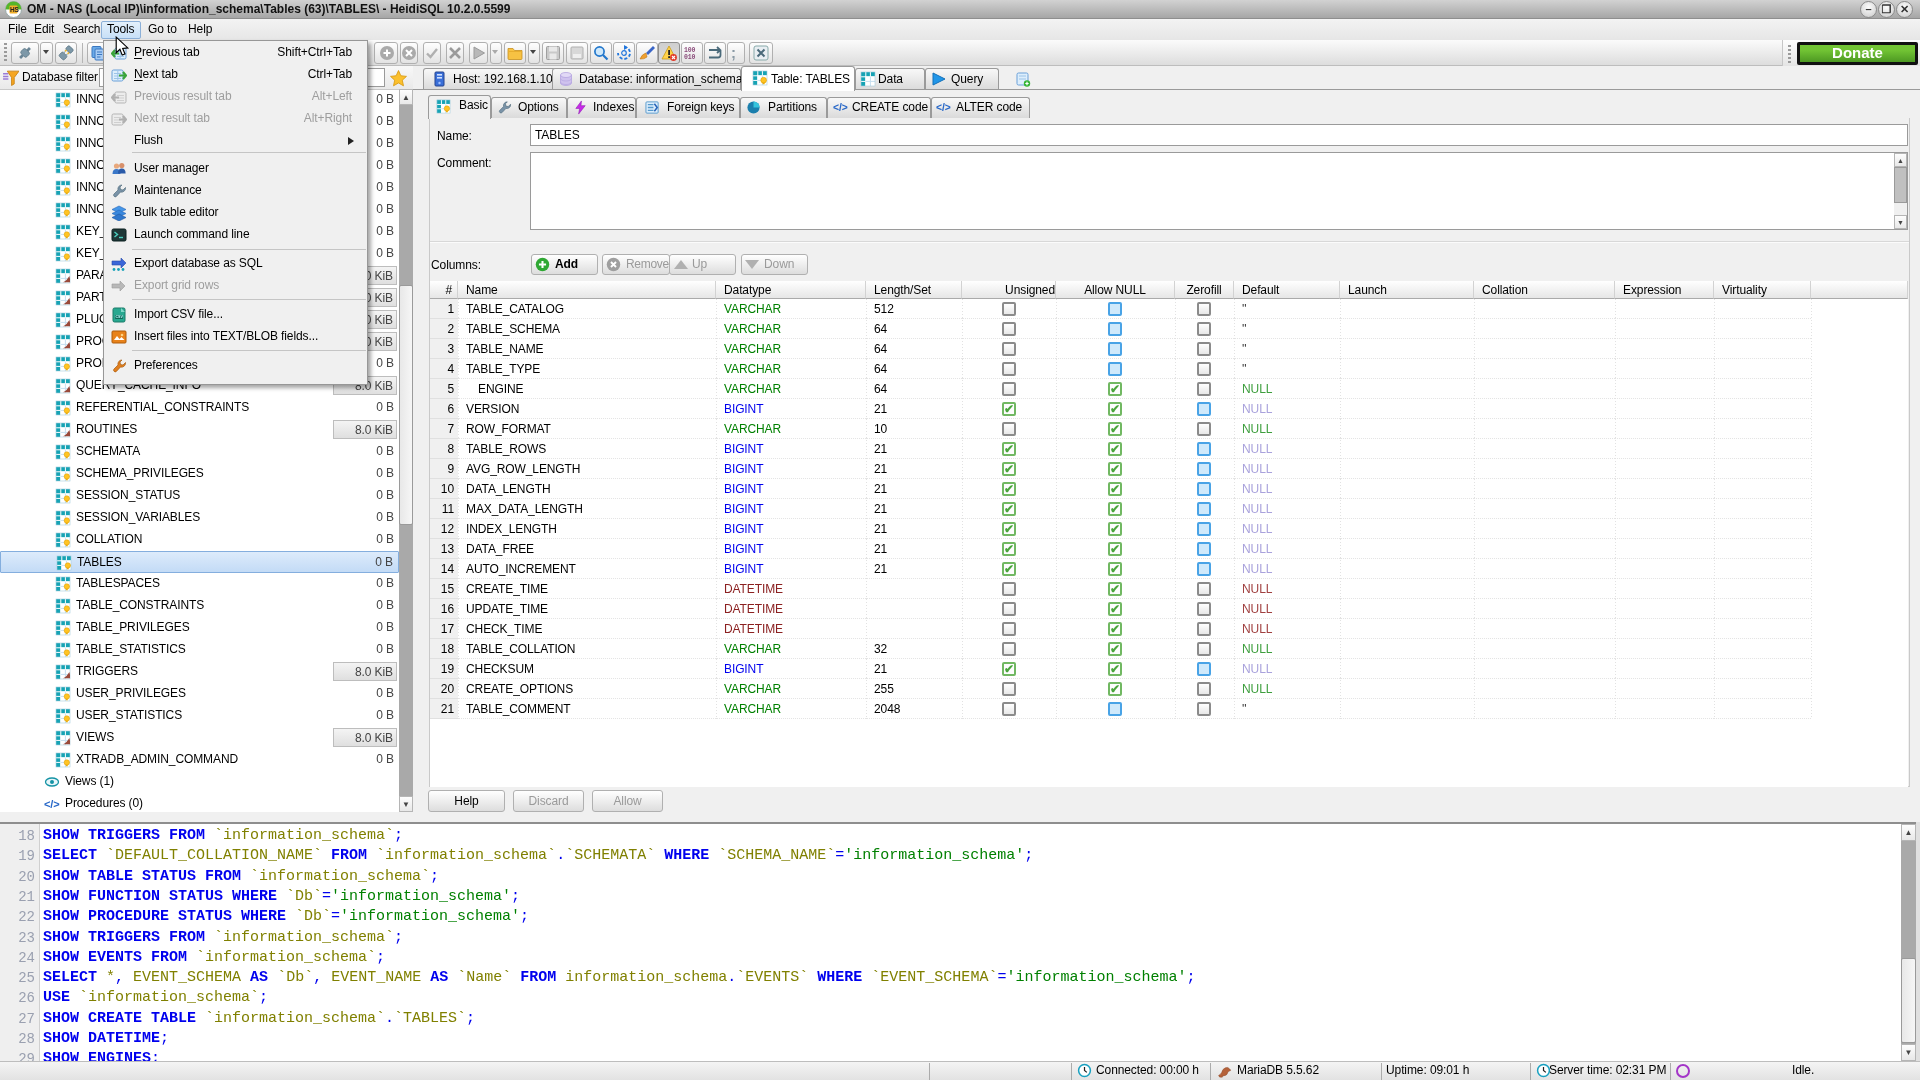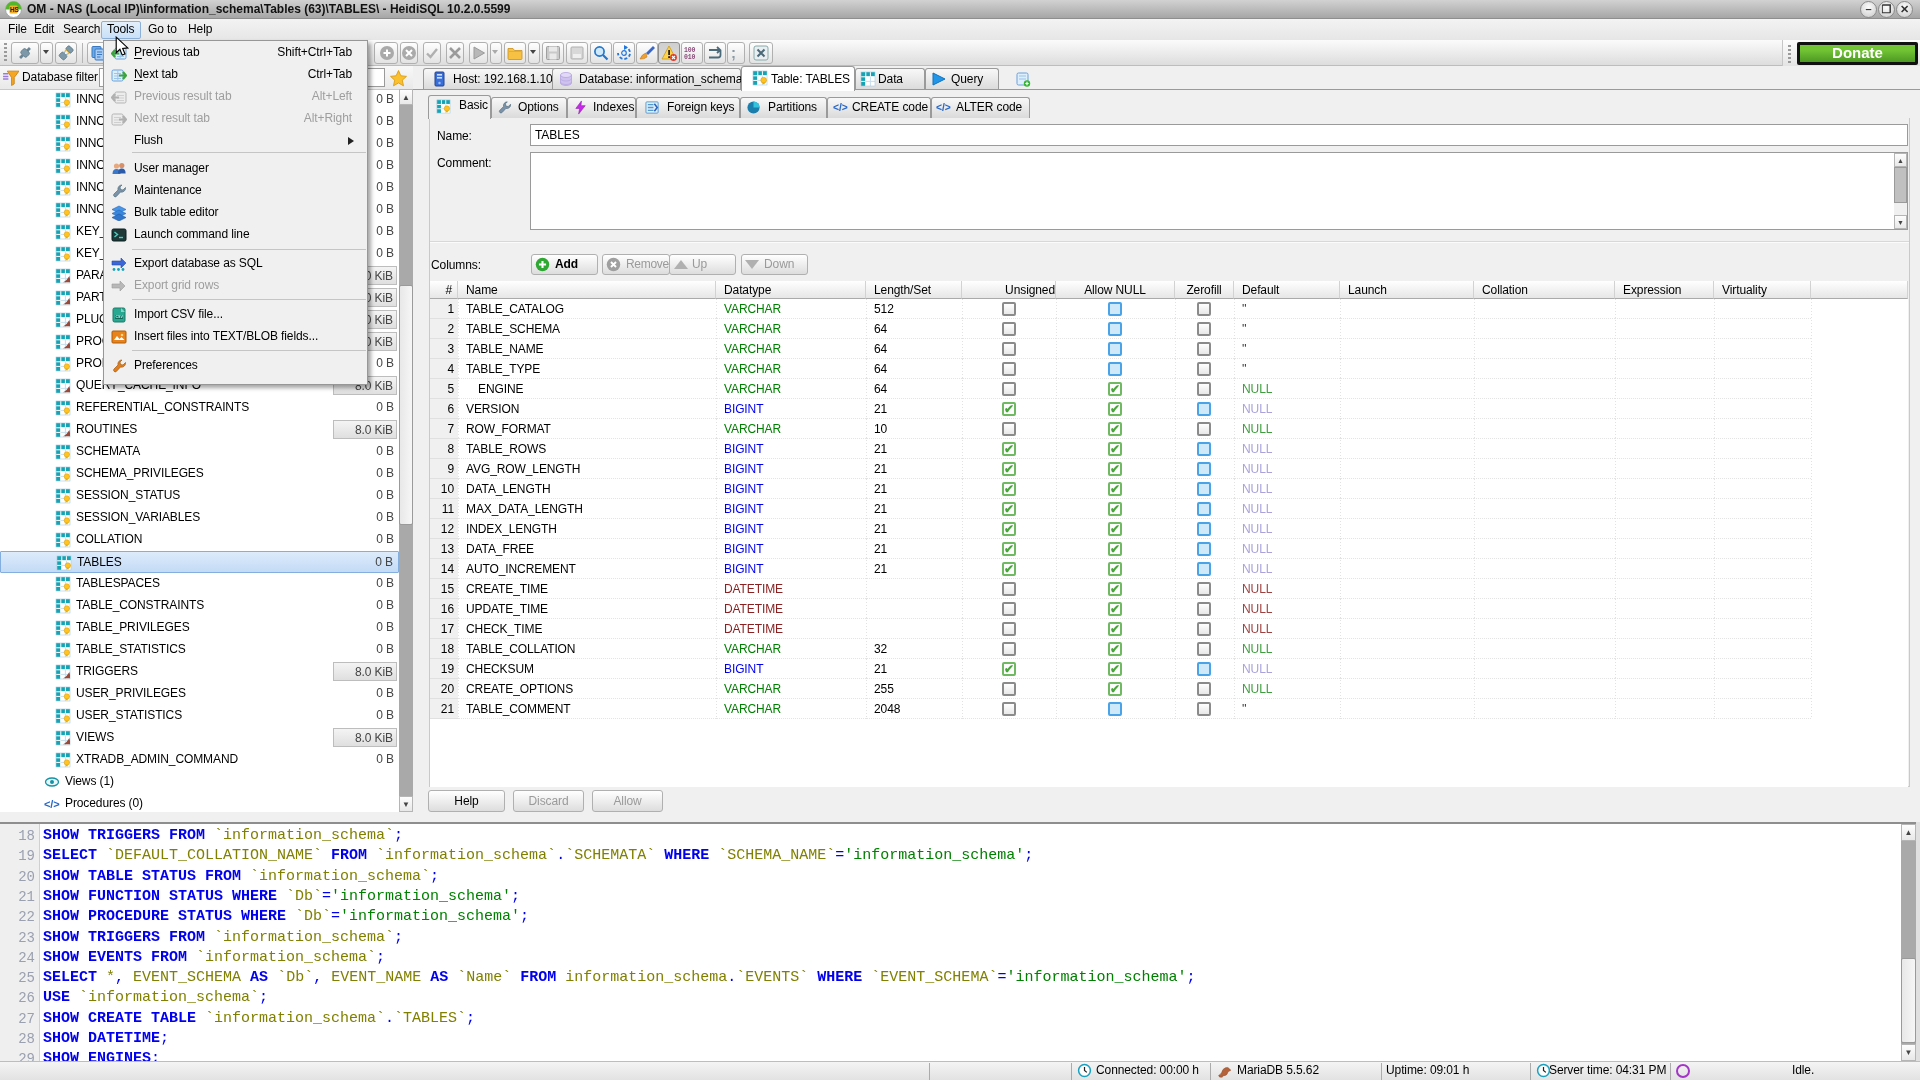--- a/index.html
+++ b/index.html
@@ -1139,21 +1139,21 @@
   </svg>
 <div class="abs sitem" style="left:1096px;top:1063px">Connected: 00:00 h</div>
 <svg class="abs" style="left:1216px;top:1064px" width="17" height="15" viewBox="0 0 16 16">
     <use href="#sealion"></use>
   </svg>
 <div class="abs sitem" style="left:1237px;top:1063px">MariaDB 5.5.62</div>
 <div class="abs sitem" style="left:1386px;top:1063px">Uptime: 09:01 h</div>
 <svg class="abs" style="left:1536px;top:1063px" width="15" height="15" viewBox="0 0 16 16">
     <use href="#clockic"></use>
   </svg>
-<div class="abs sitem" style="left:1549px;top:1063px">Server time: 04:31 PM</div>
+<div class="abs sitem" style="left:1549px;top:1063px">Server time: 02:31 PM</div>
 <svg class="abs" style="left:1675px;top:1063px" width="16" height="16" viewBox="0 0 16 16">
     <use href="#idlecirc"></use>
   </svg>
 <div class="abs sitem" style="left:1792px;top:1063px">Idle.</div>
 <div class="abs menu">
 <div class="mi" style="top:1px">
 <svg class="ic" width="16" height="16" viewBox="0 0 16 16">
         <use href="#prevtab"></use>
       </svg>
 <div class="lb"><u>P</u>revious tab</div>

